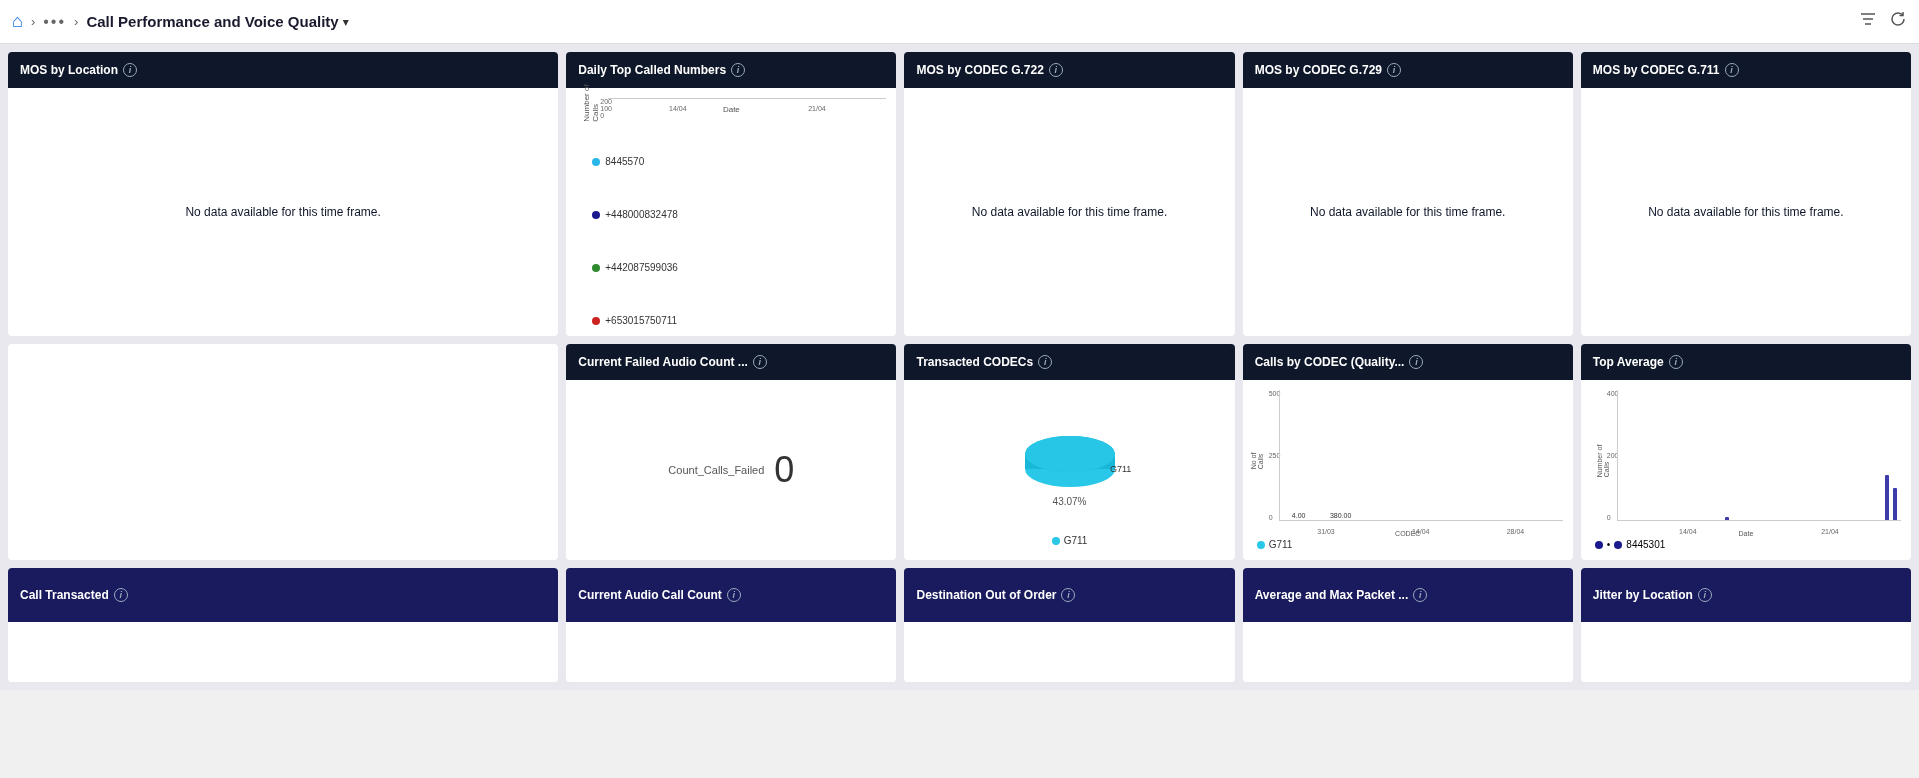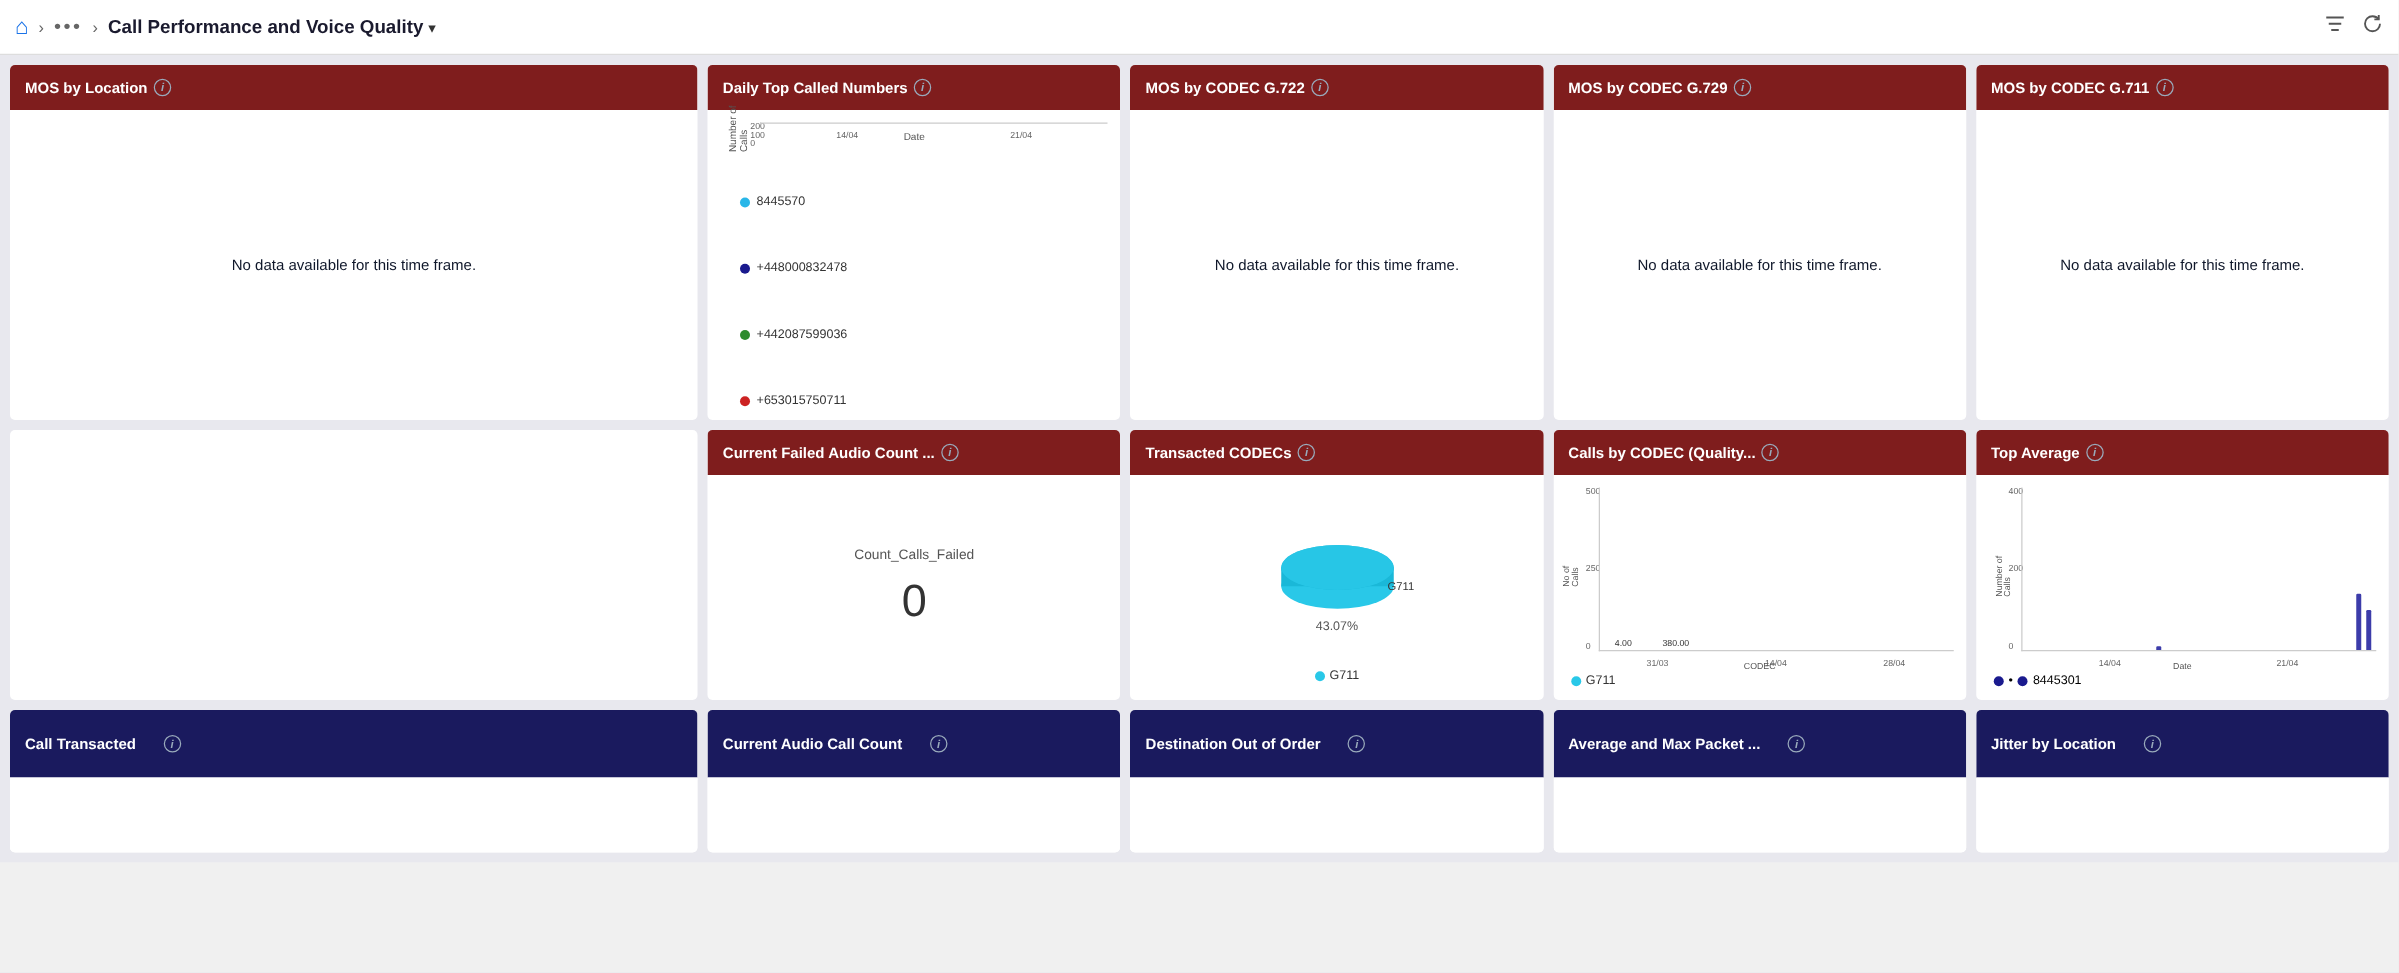--- a/index.html
+++ b/index.html
@@ -80,21 +80,21 @@
     
     .card {
       background: #fff;
       border-radius: 4px;
       overflow: hidden;
       display: flex;
       flex-direction: column;
     }
 
     .card-header {
-      background: #7f1d1d;
+      background: #0f172a;
       color: #fff;
       padding: 8px 12px;
       font-size: 12px;
       font-weight: 600;
       display: flex;
       align-items: center;
       gap: 5px;
       min-height: 36px;
     }
 
@@ -145,21 +145,20 @@
 
     .legend-dot {
       width: 8px;
       height: 8px;
       border-radius: 50%;
     }
 
     
     .count-display {
       display: flex;
-      flex-direction: column;
       align-items: center;
       justify-content: center;
       gap: 10px;
     }
 
     .count-label {
       font-size: 11px;
       color: #555;
     }
 
@@ -177,21 +176,21 @@
     }
 
     .card-bottom-header {
       background: #1a1a5e;
       color: #fff;
       padding: 20px 12px;
       font-size: 12px;
       font-weight: 600;
       display: flex;
       align-items: center;
-      gap: 22px;
+      gap: 5px;
       min-height: 36px;
     }
 
     .card-bottom-body {
       height: 60px;
       background: #fff;
     }
 
     .codec-legend {
       display: flex;

